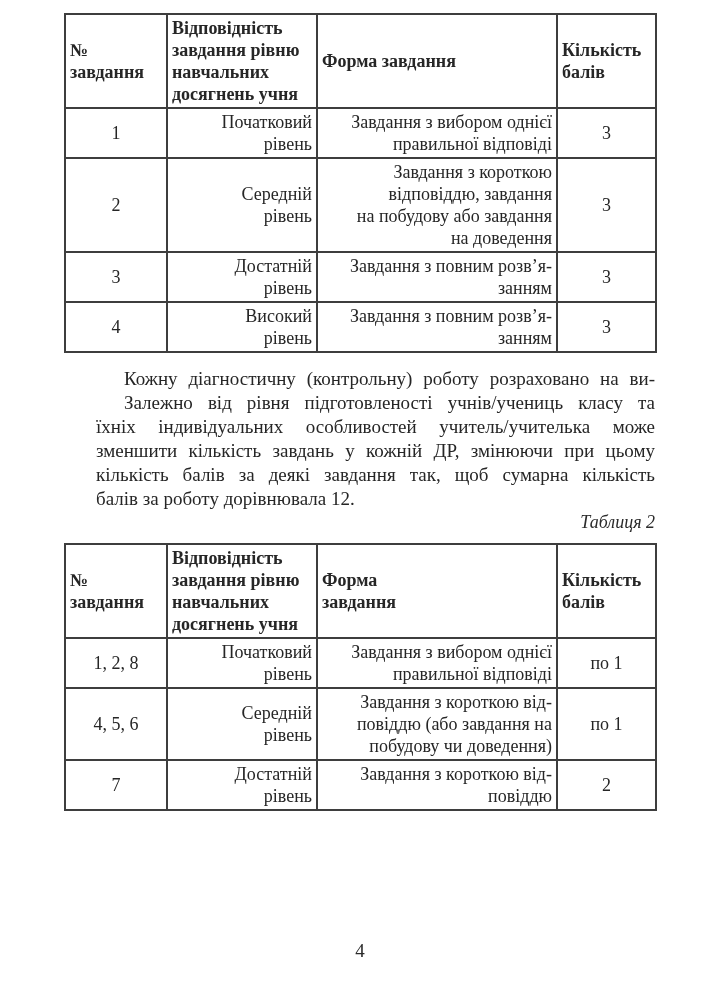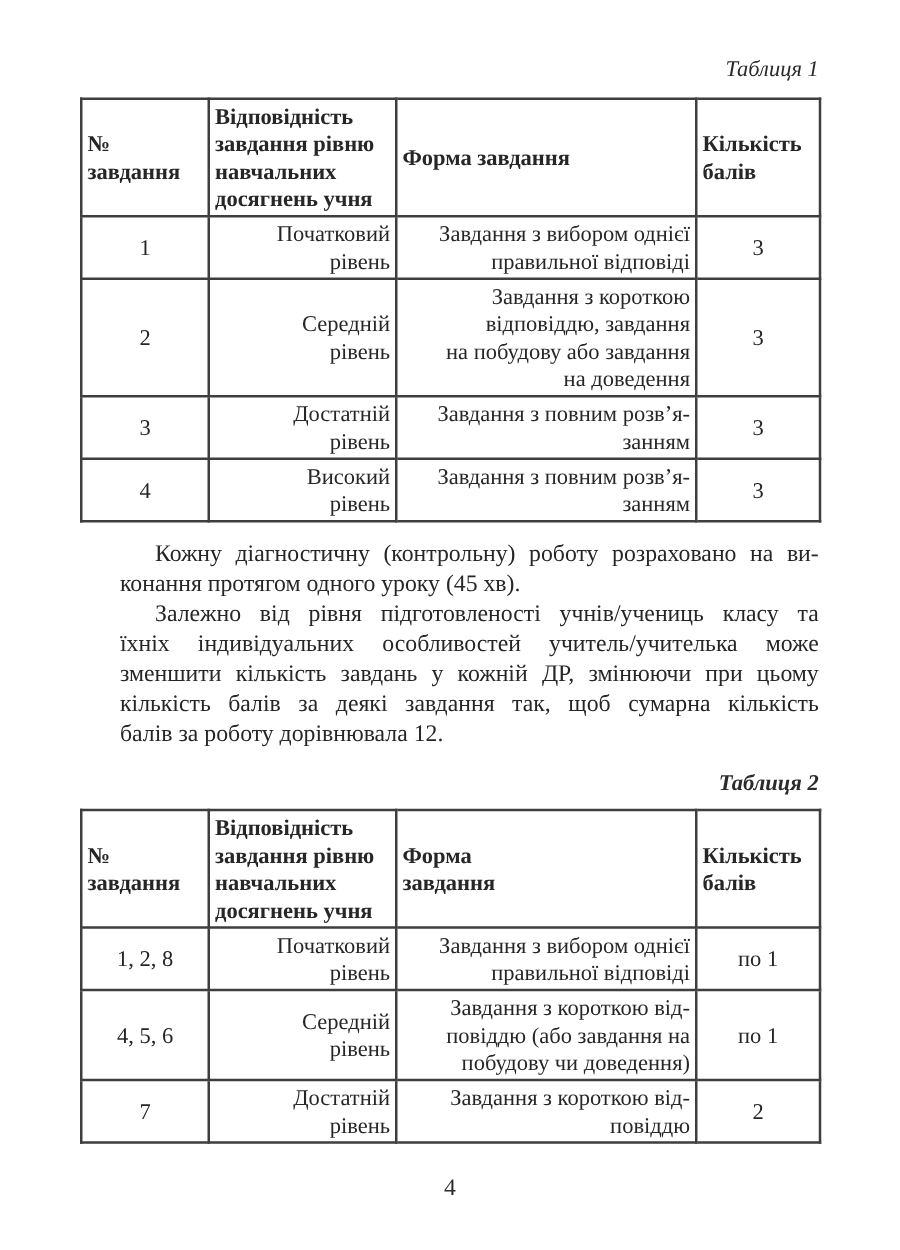--- a/index.html
+++ b/index.html
@@ -17,21 +17,21 @@
     margin-left: 64px;
   }
   .table-caption {
     text-align: right;
     font-style: italic;
     font-size: 18px;
     line-height: 20px;
     color: #2b2b2b;
   }
   .caption-1 { padding-top: 45px; }
-  .caption-2 { margin-top: 18px; line-height: 16px; font-weight: bold; }
+  .caption-2 { margin-top: 3px; line-height: 16px; }
 
   table.doc-table {
     border-collapse: collapse;
     table-layout: fixed;
     width: 591px;
     margin-top: 13px;
   }
   .table-2 { margin-top: -2px; }
   table.doc-table th, table.doc-table td {
     border: 2px solid #3e3e3e;
@@ -73,21 +73,20 @@
     font-size: 19px;
     color: #2b2b2b;
   }
 </style>
 </head>
 <body>
 
 <div class="page">
   <div class="content">
 
-    <div class="table-caption caption-1">Таблиця 1</div>
 
     <table class="doc-table table-1">
       <colgroup>
         <col class="c-num">
           <col class="c-level">
           <col class="c-form">
           <col class="c-points">
       </colgroup>
       <tbody>
           <tr style="height:84px">
@@ -134,21 +133,20 @@
         <td class="cell-form">Завдання з повним розв’я-
 занням</td>
         <td class="cell-points">3</td>
       </tr>
     </tbody>
       </table>
 
     <div class="paragraphs">
       <div class="paragraph">
         <div class="pline indent">Кожну діагностичну (контрольну) роботу розраховано на ви-</div>
-        <div class="pline last">конання протягом одного уроку (45 хв).</div>
       </div>
       <div class="paragraph">
         <div class="pline indent">Залежно від рівня підготовленості учнів/учениць класу та</div>
         <div class="pline">їхніх індивідуальних особливостей учитель/учителька може</div>
         <div class="pline">зменшити кількість завдань у кожній ДР, змінюючи при цьому</div>
         <div class="pline">кількість балів за деякі завдання так, щоб сумарна кількість</div>
         <div class="pline last">балів за роботу дорівнювала 12.</div>
       </div>
     </div>
 

